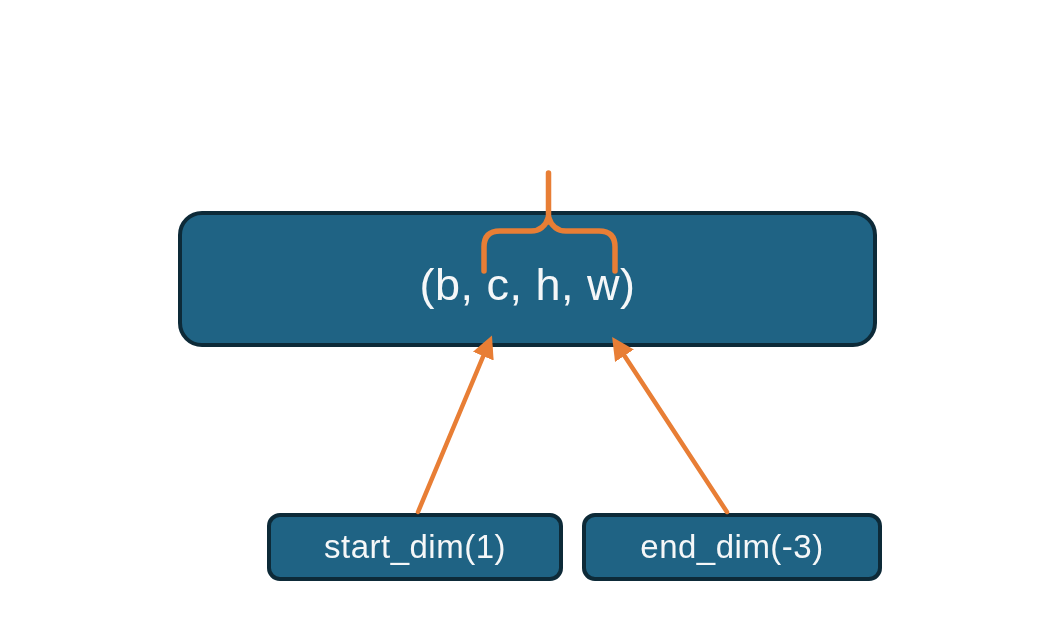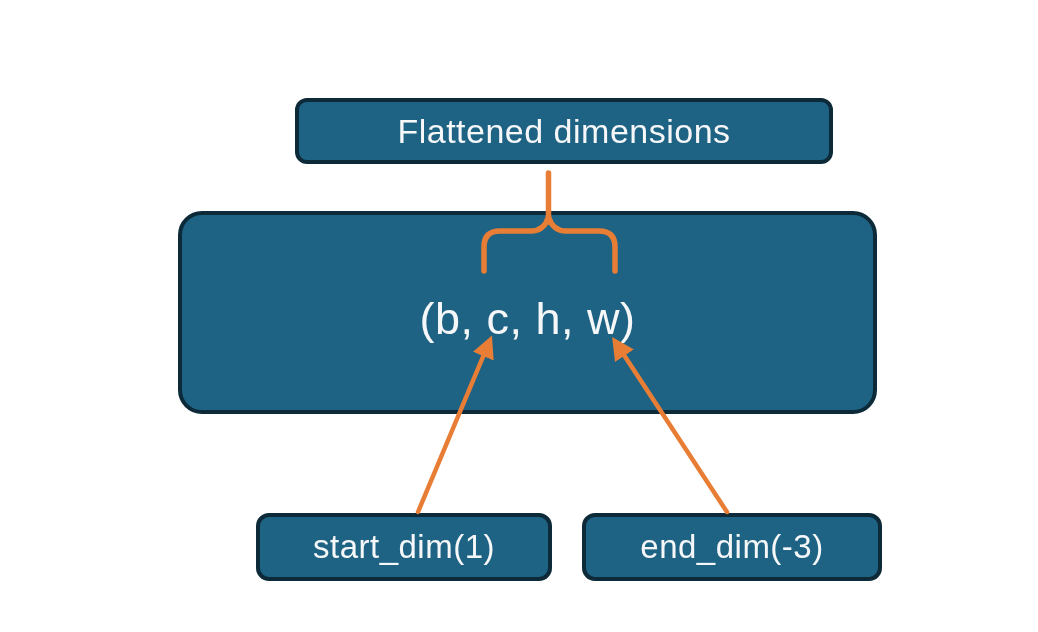--- a/index.html
+++ b/index.html
@@ -26,31 +26,31 @@
     display:flex;align-items:center;justify-content:center;
     text-align:center;
     letter-spacing:0.5px;
   }
   .top-node{
     left:295px;top:98px;width:538px;height:66px;
     border-radius:12px;
     font-size:34px;
   }
   .mid-node{
-    left:178px;top:211px;width:699px;height:203px;
+    left:178px;top:211px;width:699px;height:136px;
     border-radius:24px;
     font-size:45px;
     padding-top:12px;
   }
   .small-node{
     top:513px;height:68px;
     border-radius:13px;
     font-size:33px;
   }
-  .small-node.left{left:256px;width:296px;}
+  .small-node.left{left:267px;width:296px;}
   .small-node.right{left:582px;width:300px;}
   .overlay{
     position:absolute;left:0;top:0;width:1038px;height:632px;
     pointer-events:none;
   }
   .connector-stroke{
     fill:none;
     stroke:var(--connector);
     stroke-linecap:round;
     stroke-linejoin:round;
@@ -58,23 +58,20 @@
   .brace{stroke-width:5.5px;}
   .stem{stroke-width:5.5px;}
   .arrow{stroke-width:4.5px;}
   .arrowhead{fill:var(--connector);}
 </style>
 </head>
 <body>
 
 <div class="canvas">
 
-  <div class="node top-node">
-    <span>Flattened dimensions</span>
-  </div>
 
   <div class="node mid-node">
     <span>(b, c, h, w)</span>
   </div>
 
   <div class="node small-node left">
     <span>start_dim(1)</span>
   </div>
 
   <div class="node small-node right">

